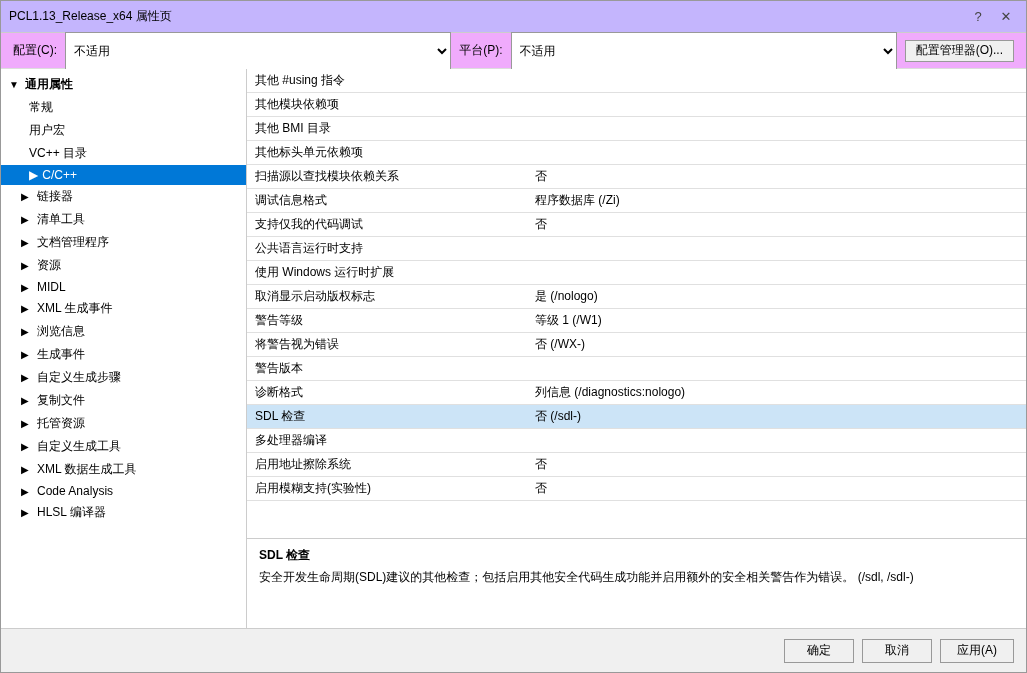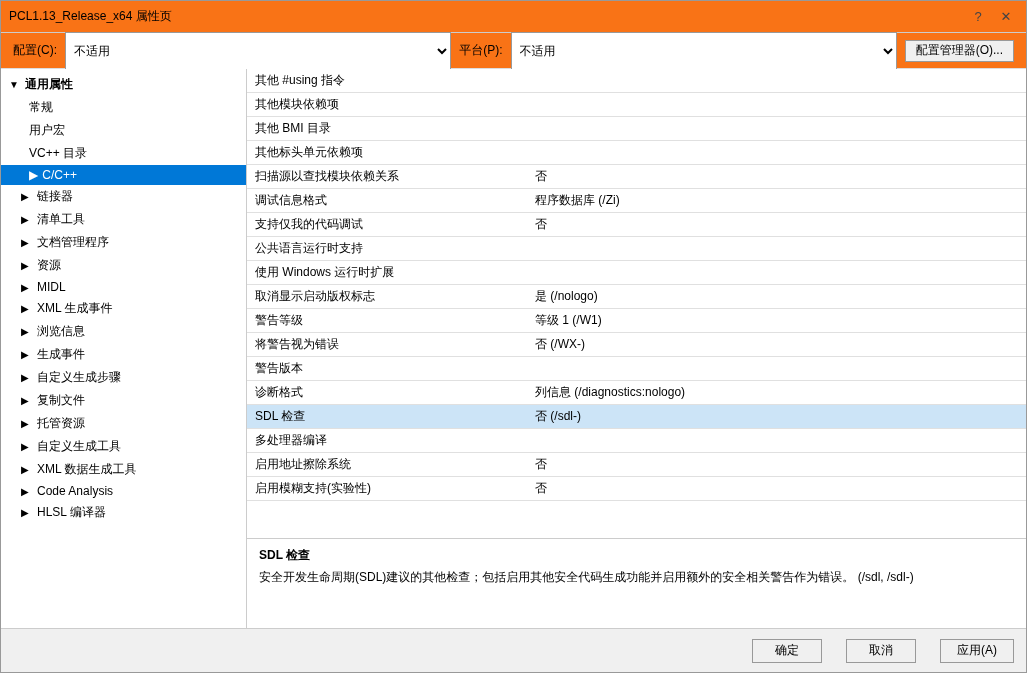--- a/index.html
+++ b/index.html
@@ -14,21 +14,21 @@
     .window {
       width: 1027px;
       height: 673px;
       background: #f0f0f0;
       border: 1px solid #999;
       display: flex;
       flex-direction: column;
     }
     .title-bar {
       height: 32px;
-      background: #f97316;
+      background: #c4b5fd;
       display: flex;
       align-items: center;
       padding: 0 8px;
       border-bottom: 1px solid #ccc;
       justify-content: space-between;
     }
     .title-bar-left {
       display: flex;
       align-items: center;
       gap: 8px;
@@ -50,21 +50,21 @@
       justify-content: center;
       cursor: pointer;
       font-size: 13px;
       color: #444;
       border: none;
       background: transparent;
     }
 
     .toolbar-row {
       height: 36px;
-      background: #f97316;
+      background: #f0abfc;
       display: flex;
       align-items: center;
       padding: 0 12px;
       gap: 8px;
       border-bottom: 1px solid #ddd;
     }
     .toolbar-label {
       font-size: 12px;
       color: #000;
       white-space: nowrap;
@@ -199,21 +199,21 @@
 
     
     .bottom-bar {
       height: 44px;
       background: #f0f0f0;
       border-top: 1px solid #ccc;
       display: flex;
       align-items: center;
       justify-content: flex-end;
       padding: 0 12px;
-      gap: 24px;
+      gap: 8px;
     }
     .bottom-btn {
       height: 24px;
       min-width: 70px;
       font-size: 12px;
       border: 1px solid #999;
       background: #f0f0f0;
       cursor: pointer;
       padding: 0 16px;
     }

